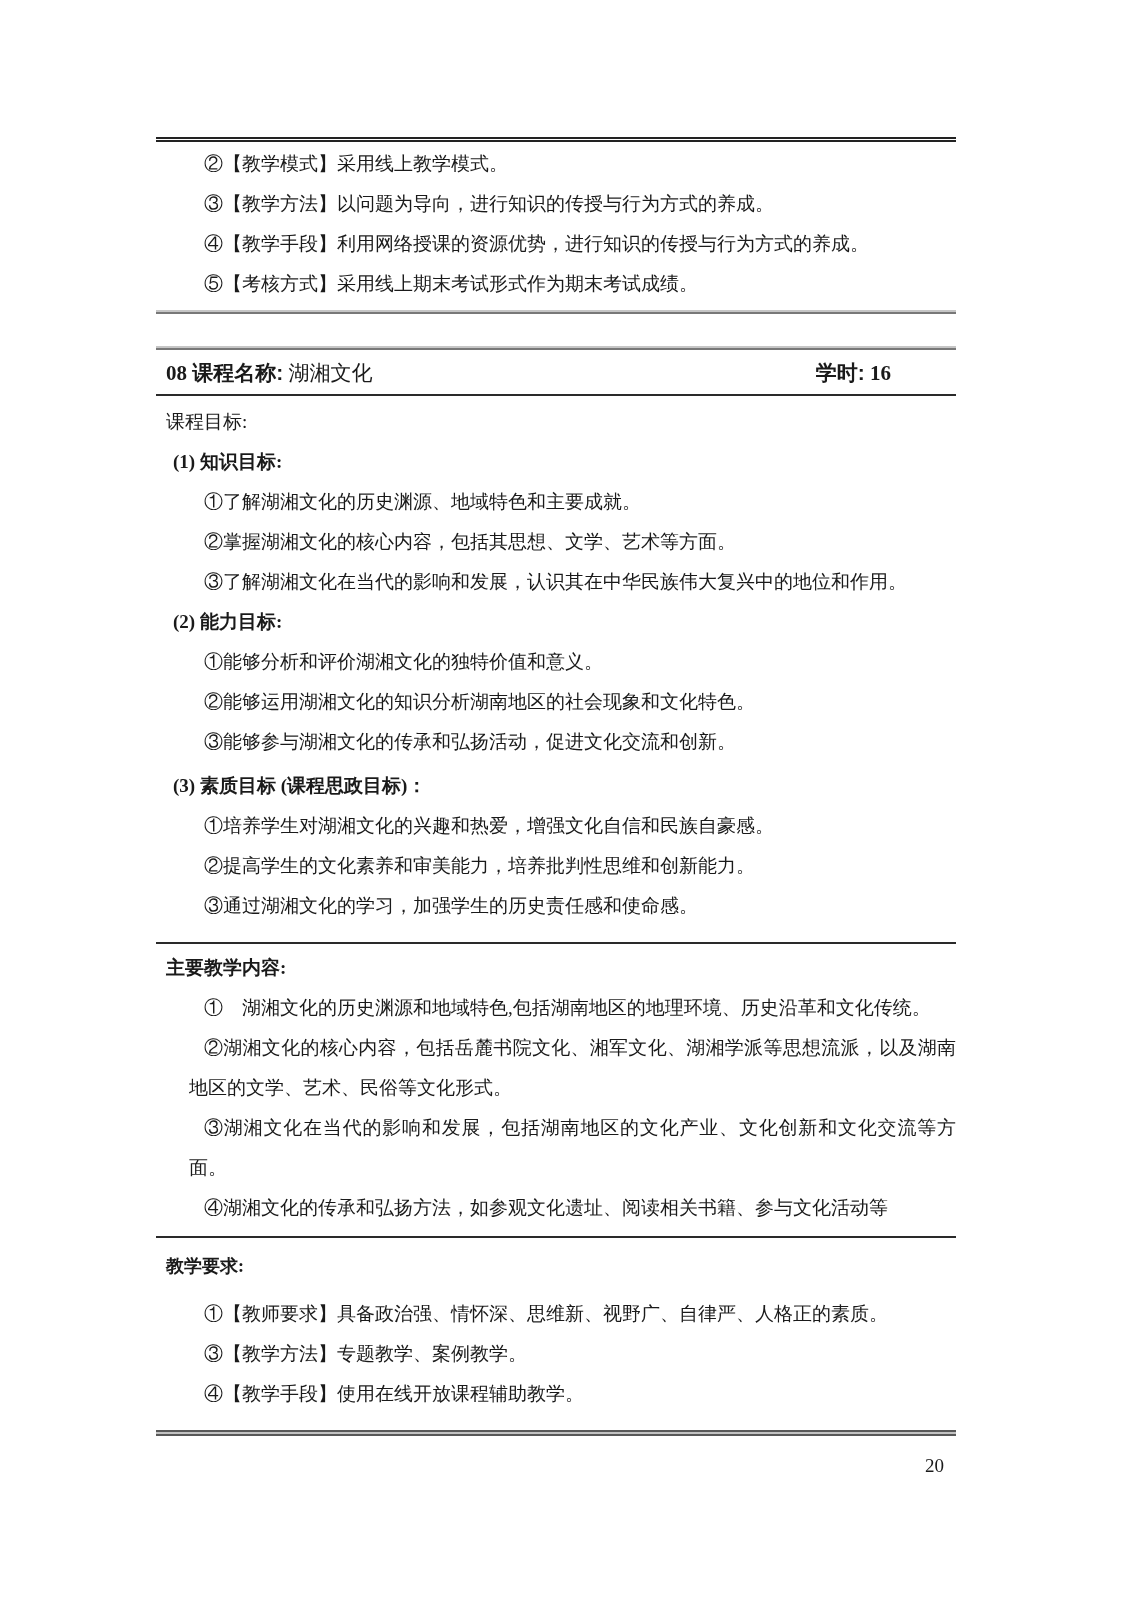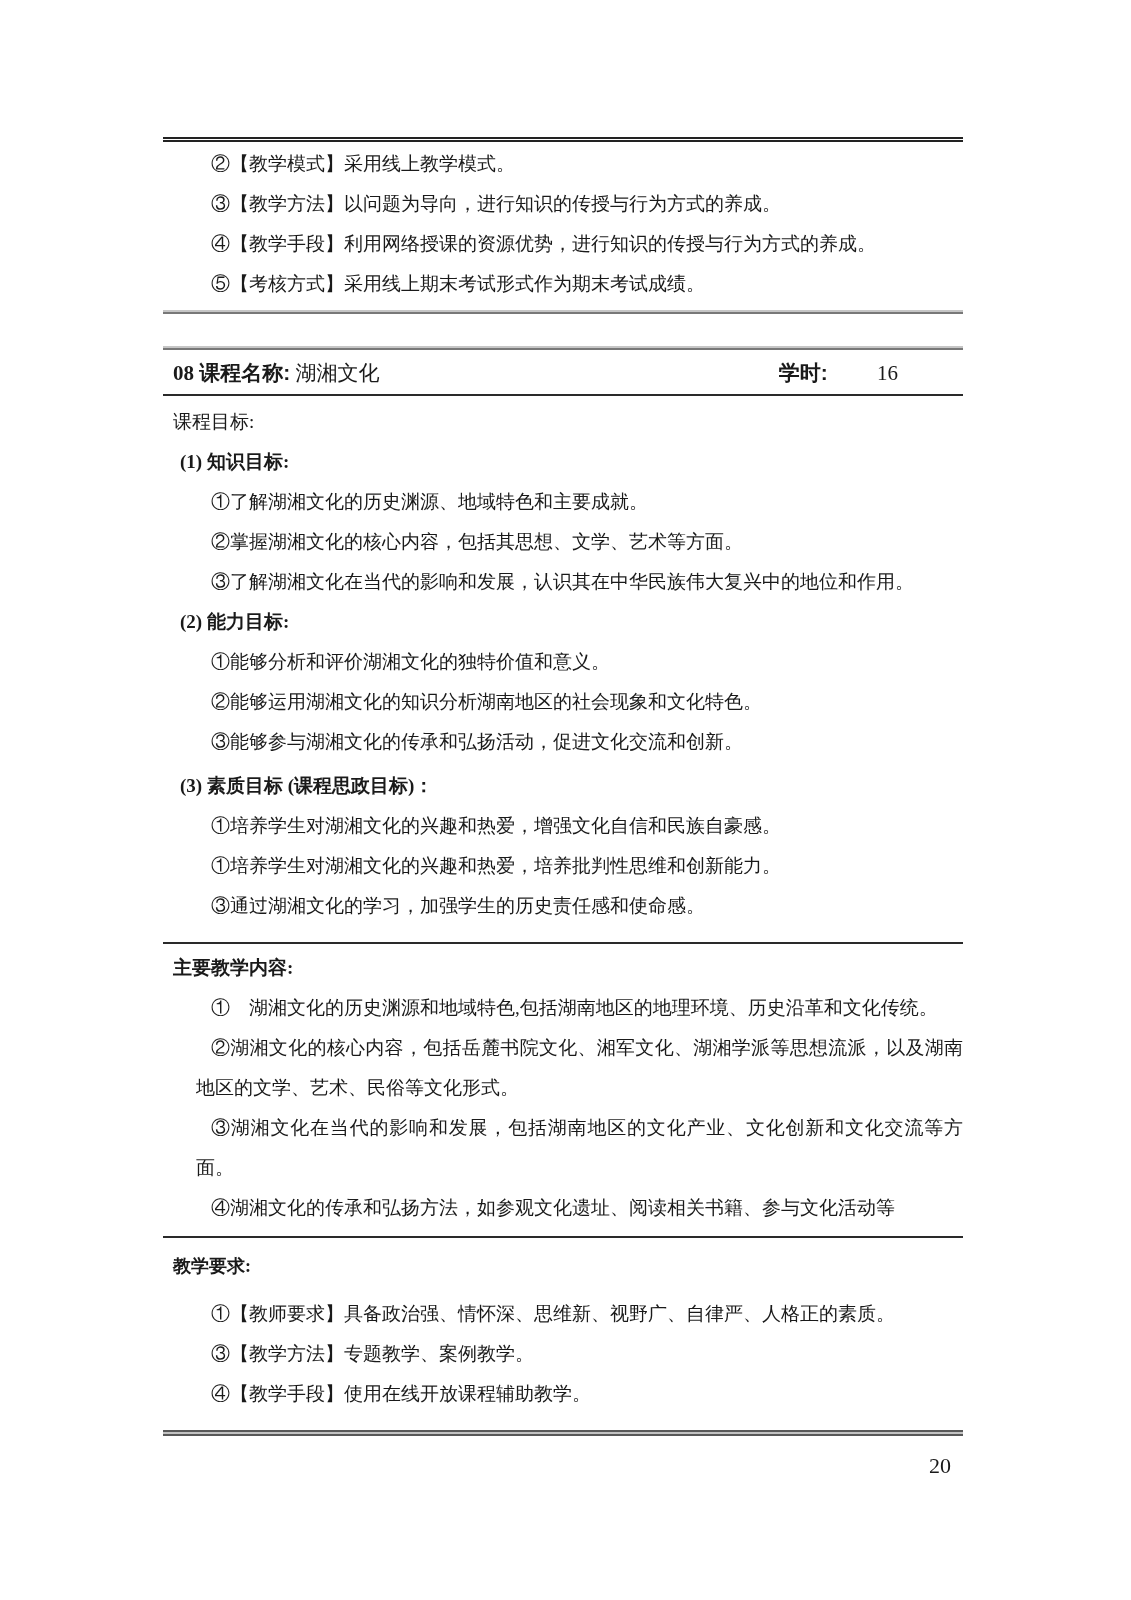--- a/index.html
+++ b/index.html
@@ -1,21 +1,21 @@
 <!DOCTYPE html>
 <html><head>
 <meta charset="utf-8">
 <style>
   html,body{margin:0;padding:0;}
   body{
     width:1131px;height:1600px;background:#ffffff;color:#1a1a1a;
     font-family:"Liberation Serif","DejaVu Serif",serif;
     position:relative;overflow:hidden;
   }
-  .content{position:absolute;left:163px;top:137px;width:800px;}
+  .content{position:absolute;left:156px;top:137px;width:800px;}
 
   
   .rule-double-top{border-top:5px double #222;}
   .rule-gray{height:2px;background:#c6c6c6;border-bottom:2px solid #787878;}
   .rule-gray-heavy{height:2px;background:#c2c2c2;border-top:2px solid #585858;border-bottom:2px solid #585858;}
   .gap{height:32px;}
 
   
   p{margin:0;font-size:19px;line-height:40px;}
   .item{padding-left:48px;}
@@ -25,39 +25,39 @@
 
   
   .header-row{
     display:flex;justify-content:space-between;align-items:center;
     padding:8px 65px 6px 10px;border-bottom:2px solid #2a2a2a;gap:20px;
   }
   .header-left,.header-right{font-size:21px;line-height:30px;white-space:nowrap;}
   .bold-serif{font-weight:bold;font-family:"Liberation Serif","DejaVu Serif",serif;}
   .bold-sans{font-weight:bold;font-family:"Liberation Sans","DejaVu Sans",sans-serif;}
   .sans{font-family:"Liberation Sans","DejaVu Sans",sans-serif;}
-  .serif-num{font-family:"Liberation Serif","DejaVu Serif",serif;font-weight:normal;margin-left:44px;}
+  .serif-num{font-family:"Liberation Serif","DejaVu Serif",serif;font-weight:bold;}
 
   
   .block{border-bottom:2px solid #2a2a2a;}
   .objectives{padding:6px 0 16px;}
   .section-title{padding-left:10px;}
   .group-heading{font-weight:bold;padding-left:17px;}
   .g3{margin-top:4px;}
 
   
   .teach-content{padding:4px 0 8px;}
   .para{margin-left:33px;text-indent:15px;text-align:justify;}
 
   
   .teach-req{padding:8px 0 16px;}
   .req-title{font-size:18px;padding-left:10px;margin-bottom:8px;font-family:Liberation Serif, serif;}
 
   
-  .page-num{text-align:right;padding-right:12px;margin-top:10px;font-size:22px;}
+  .page-num{text-align:right;padding-right:12px;margin-top:10px;font-size:19px;}
 </style>
 </head>
 <body>
 
 <div class="content">
 
   <div class="section-a rule-double-top">
     <p class="item">②【教学模式】采用线上教学模式。</p>
     <p class="item">③【教学方法】以问题为导向，进行知识的传授与行为方式的养成。</p>
     <p class="item">④【教学手段】利用网络授课的资源优势，进行知识的传授与行为方式的养成。</p>
@@ -89,21 +89,21 @@
     <p class="item">②掌握湖湘文化的核心内容，包括其思想、文学、艺术等方面。</p>
     <p class="item">③了解湖湘文化在当代的影响和发展，认识其在中华民族伟大复兴中的地位和作用。</p>
 
     <p class="group-heading">(2) 能力目标:</p>
     <p class="item">①能够分析和评价湖湘文化的独特价值和意义。</p>
     <p class="item">②能够运用湖湘文化的知识分析湖南地区的社会现象和文化特色。</p>
     <p class="item">③能够参与湖湘文化的传承和弘扬活动，促进文化交流和创新。</p>
 
     <p class="group-heading g3">(3) 素质目标 (课程思政目标)：</p>
     <p class="item">①培养学生对湖湘文化的兴趣和热爱，增强文化自信和民族自豪感。</p>
-    <p class="item">①培养学生对湖湘文化的兴趣和热爱，培养批判性思维和创新能力。</p>
+    <p class="item">②提高学生的文化素养和审美能力，培养批判性思维和创新能力。</p>
     <p class="item">③通过湖湘文化的学习，加强学生的历史责任感和使命感。</p>
   </div>
 
   <div class="block teach-content">
     <p class="section-title bold-serif">主要教学内容:</p>
     <p class="para">①　湖湘文化的历史渊源和地域特色,包括湖南地区的地理环境、历史沿革和文化传统。</p>
     <p class="para">②湖湘文化的核心内容，包括岳麓书院文化、湘军文化、湖湘学派等思想流派，以及湖南地区的文学、艺术、民俗等文化形式。</p>
     <p class="para">③湖湘文化在当代的影响和发展，包括湖南地区的文化产业、文化创新和文化交流等方面。</p>
     <p class="para">④湖湘文化的传承和弘扬方法，如参观文化遗址、阅读相关书籍、参与文化活动等</p>
   </div>

